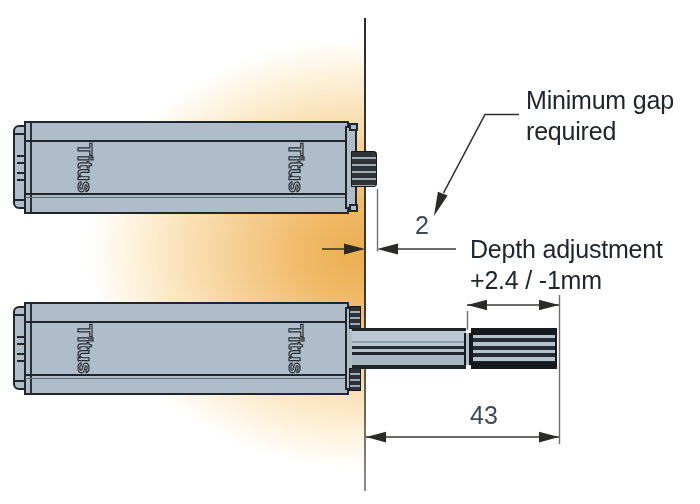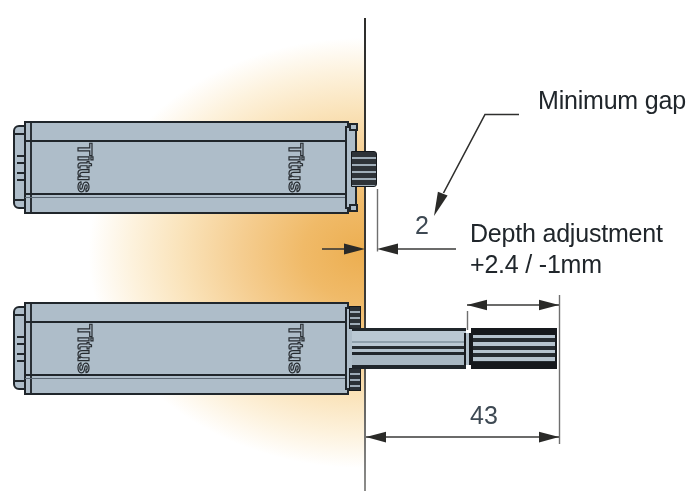--- a/index.html
+++ b/index.html
@@ -73,22 +73,22 @@
   }
   .tip{
     position:absolute;left:471px;top:328px;width:86px;height:41px;z-index:4;
     background:repeating-linear-gradient(to bottom,#b5c3ce 0 3.5px,#262c31 3.5px 7.5px);
     border:2px solid #16191d;border-top-width:7px;border-bottom-width:7px;box-sizing:border-box;
   }
   
   .dims{position:absolute;left:0;top:0;width:700px;height:504px;z-index:5;pointer-events:none;}
   
   .lbl{position:absolute;z-index:6;color:#20262b;font-size:25px;line-height:31px;letter-spacing:-0.2px;}
-  .lbl-min-gap{left:526px;top:85px;margin-left:12px;}
-  .lbl-depth{left:470px;top:218px;}
+  .lbl-min-gap{left:526px;top:85px;}
+  .lbl-depth{left:470px;top:234px;}
   .num{position:absolute;z-index:6;color:#3e4953;font-size:25px;line-height:25px;text-align:center;}
   .num-gap{left:406px;top:213px;width:32px;}
   .num-ext{left:463px;top:403px;width:42px;}
 </style>
 </head>
 <body>
 
 <div class="scene">
 
   <div class="glow"></div>
@@ -166,20 +166,21 @@
 
     <g>
       <line x1="366" y1="437" x2="559" y2="437" stroke="#3a3a38" stroke-width="1.6"></line>
       <polygon points="366,437 386,431.8 386,442.4" fill="#2a2a28"></polygon>
       <polygon points="559,437 539,431.8 539,442.4" fill="#2a2a28"></polygon>
     </g>
   </svg>
 
   <div class="lbl lbl-min-gap">
     <div>Minimum gap</div>
+    <div>required</div>
   </div>
 
   <div class="lbl lbl-depth">
     <div>Depth adjustment</div>
     <div>+2.4 / -1mm</div>
   </div>
 
   <div class="num num-gap">2</div>
   <div class="num num-ext">43</div>
 

